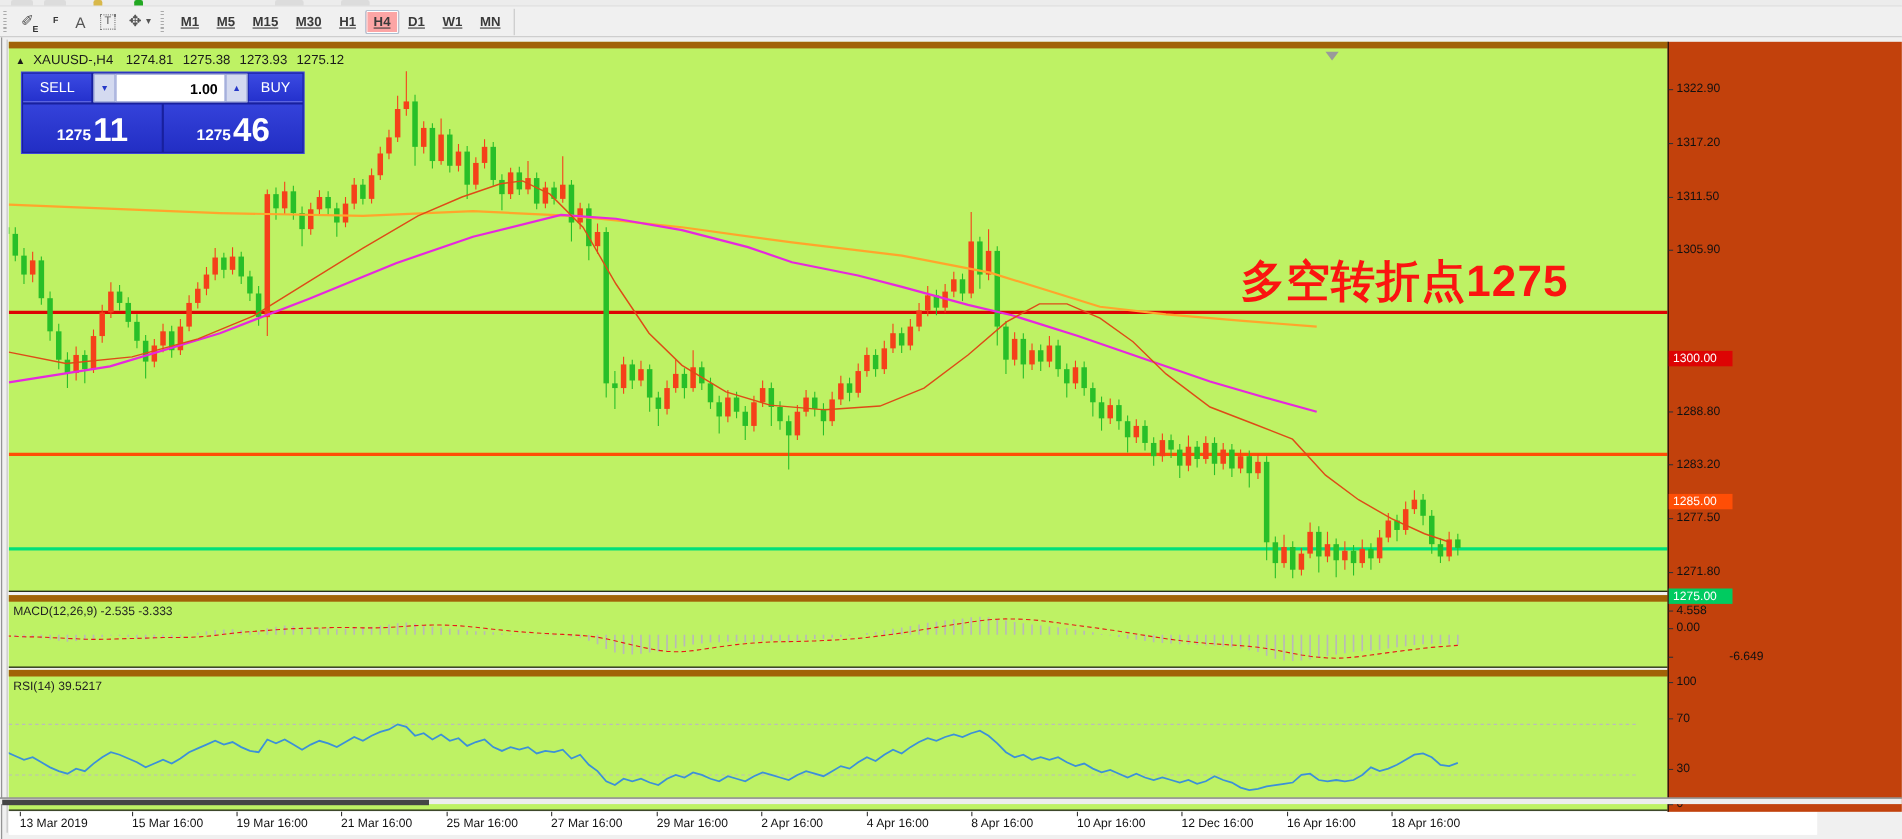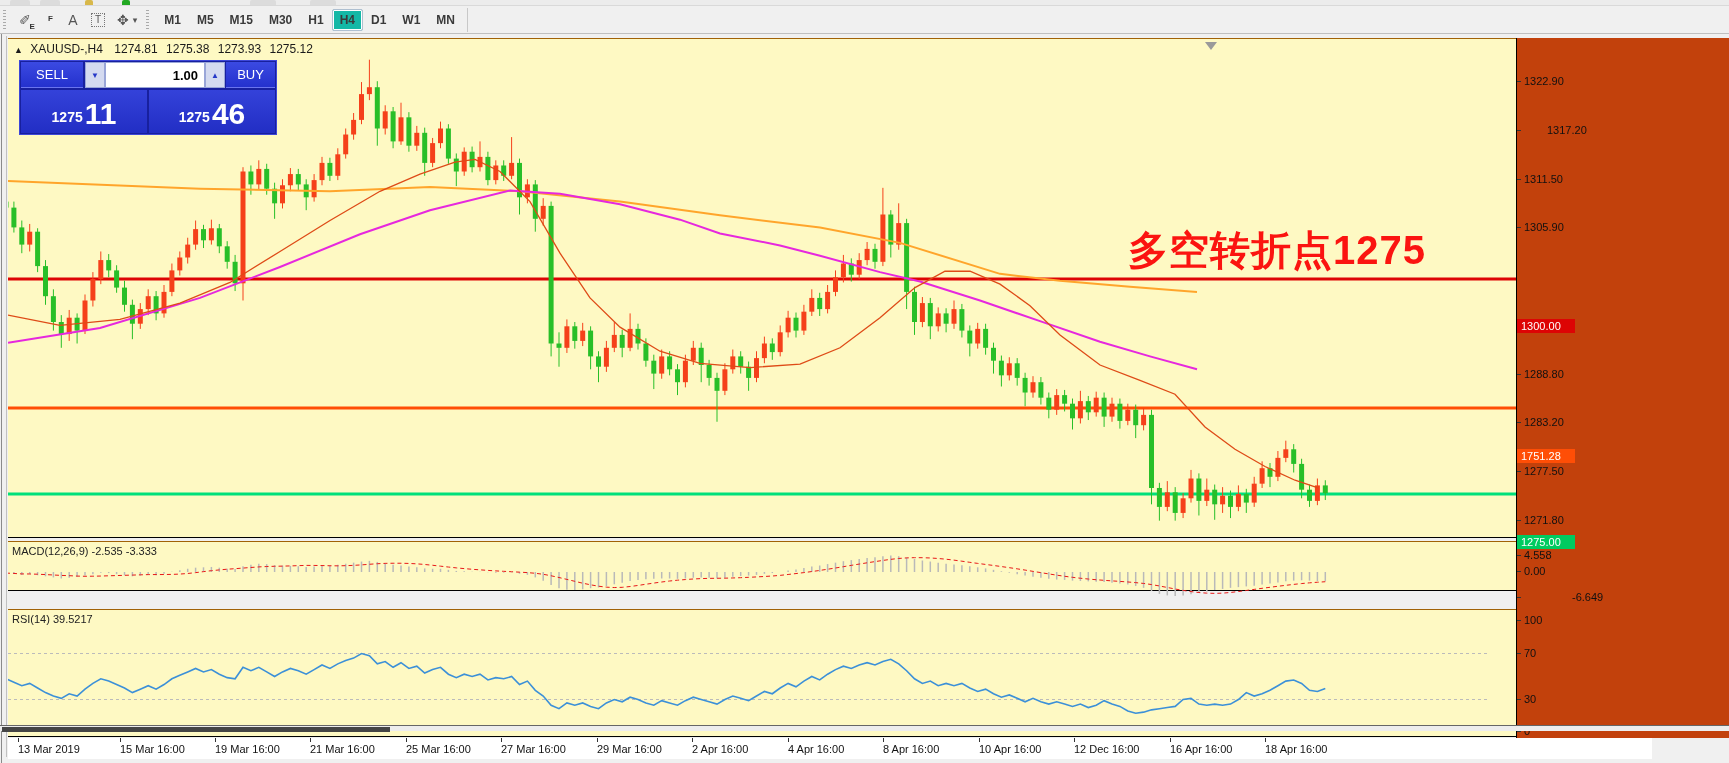--- a/index.html
+++ b/index.html
@@ -23,32 +23,32 @@
   .tbtn { height:22px; min-width:24px; padding:0 5px; display:flex; align-items:center; justify-content:center;
           color:#444; font-size:13px; border:1px solid transparent; border-radius:2px; }
   .ticon { font-size:14px; color:#555; position:relative; }
   .ticon .sub { position:absolute; right:-4px; bottom:-3px; font-size:8px; color:#333; font-weight:bold; }
   .gridbox { width:14px; height:12px;
              background-image:repeating-linear-gradient(90deg,#888 0 1px,transparent 1px 3px),
                               repeating-linear-gradient(#888 0 1px,transparent 1px 3px); }
   .tbox { width:14px; height:14px; border:1px dotted #777; color:#555; font-size:10px;
           display:flex;align-items:center;justify-content:center; }
   .tf { font-size:12px; font-weight:bold; color:#3a3a3a; height:22px; padding:0 7px;
-        display:flex; align-items:center; border:1px solid transparent; border-radius:2px; }
-  .tf.active { background:#14b8a6; border-color:#aebfd0; box-shadow:inset 0 0 0 1px #fff; }
+        display:flex; align-items:center; border:1px solid transparent; border-radius:2px;text-decoration:underline; }
+  .tf.active { background:#fca5a5; border-color:#aebfd0; box-shadow:inset 0 0 0 1px #fff; }
   .vsep { width:1px; height:24px; background:#c8c8c8; margin:0 4px; }
 
   
   #chartwin { position:absolute; left:0; top:34px; width:1729px; height:729px; background:#f0f0f0; }
   .edge-l1 { position:absolute; left:1px; top:0; width:1px; height:729px; background:#8a8a8a; }
   .edge-l2 { position:absolute; left:6px; top:2px; width:1px; height:721px; background:#c0c0c0; }
 
-  .panel { position:absolute; left:8px; width:1508px; background:#fef9c3; border-top:1px solid #a16207; }
+  .panel { position:absolute; left:8px; width:1508px; background:#bef264; border-top:6px solid #a16207; }
   #main-panel  { top:4px;   height:500px; border-bottom:1px solid #000; }
-  #macd-panel  { top:507px; height:50px;  border-bottom:1px solid #000; }
+  #macd-panel  { top:507px; height:66px;  border-bottom:1px solid #000; }
   #rsi-panel   { top:575px; height:128px; border-bottom:1px solid #000; }
   #time-axis   { position:absolute; left:8px; top:704px; width:1644px; height:21px; background:#fff;padding-left:43px; }
 
   #price-axis { position:absolute; left:1516px; top:4px; width:213px; height:700px; background:#c2410c;
                 border-left:1px solid #000; }
   .tick-label { position:absolute; left:7px; font-size:11px; color:#111; transform:translateY(-6px); }
   .tick-mark  { position:absolute; left:0; width:4px; height:1px; background:#333; }
   .badge { position:absolute; left:0; height:14px; min-width:58px; padding:0 4px; color:#fff;
            font-size:11px; display:flex; align-items:center; transform:translateY(-7px);margin-top:48px; }
 
@@ -733,21 +733,21 @@
         <div class="time-label" style="left: 1066px;">12 Dec 16:00</div>
         <div class="time-tick" style="left: 1162px;"></div>
         <div class="time-label" style="left: 1162px;">16 Apr 16:00</div>
         <div class="time-tick" style="left: 1257px;"></div>
         <div class="time-label" style="left: 1257px;">18 Apr 16:00</div>
       </div>
     <div id="price-axis">
         <div class="tick-mark" style="top: 43px;"></div>
         <div class="tick-label" style="top: 43px;">1322.90</div>
         <div class="tick-mark" style="top: 92px;"></div>
-        <div class="tick-label" style="top: 92px; margin-left: 23px;">1317.20</div>
+        <div class="tick-label" style="top: 92px;">1317.20</div>
         <div class="tick-mark" style="top: 141px;"></div>
         <div class="tick-label" style="top: 141px;">1311.50</div>
         <div class="tick-mark" style="top: 189px;"></div>
         <div class="tick-label" style="top: 189px;">1305.90</div>
         <div class="tick-mark" style="top: 287px;"></div>
         <div class="tick-label" style="top: 287px;">1294.50</div>
         <div class="tick-mark" style="top: 336px;"></div>
         <div class="tick-label" style="top: 336px;">1288.80</div>
         <div class="tick-mark" style="top: 384px;"></div>
         <div class="tick-label" style="top: 384px;">1283.20</div>
@@ -763,21 +763,21 @@
         <div class="tick-label" style="top: 559px; margin-left: 48px;">-6.649</div>
         <div class="tick-mark" style="top: 582px;"></div>
         <div class="tick-label" style="top: 582px;">100</div>
         <div class="tick-mark" style="top: 615px;"></div>
         <div class="tick-label" style="top: 615px;">70</div>
         <div class="tick-mark" style="top: 661px;"></div>
         <div class="tick-label" style="top: 661px;">30</div>
         <div class="tick-mark" style="top: 693px;"></div>
         <div class="tick-label" style="top: 693px;">0</div>
         <div class="badge" style="top: 240px; background: rgb(221, 4, 4);">1300.00</div>
-        <div class="badge" style="top: 370px; background: rgb(255, 78, 6);">1751.28</div>
+        <div class="badge" style="top: 370px; background: rgb(255, 78, 6);">1285.00</div>
         <div class="badge" style="top: 456px; background: rgb(0, 203, 96);">1275.00</div>
       </div>
   </div>
 
   <div id="hscroll">
     <div class="thumb"></div>
   </div>
 </div>
 
 </body></html>

